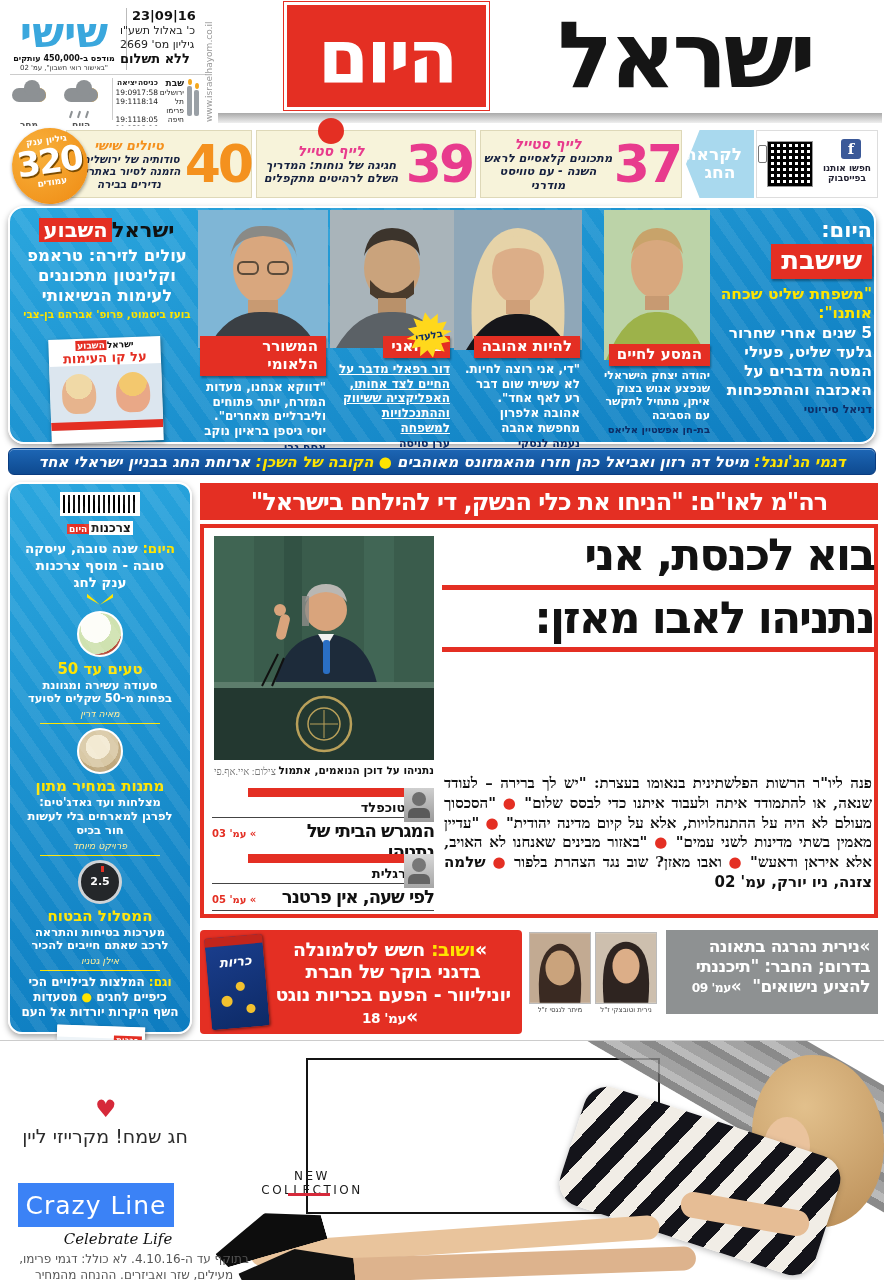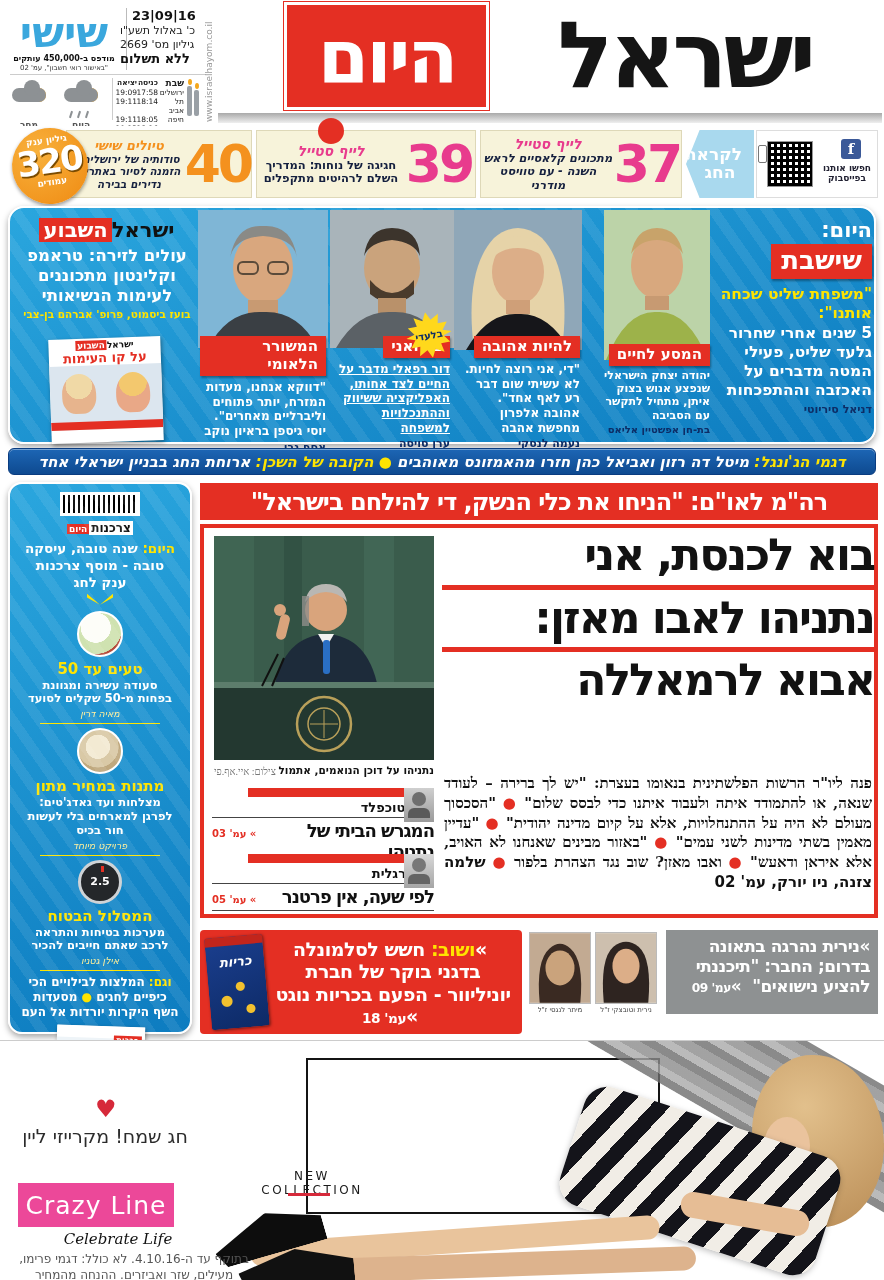--- a/index.html
+++ b/index.html
@@ -63,21 +63,21 @@
         <span style="font-size:9px;">שבת</span>
         <span>כניסה</span>
         <span>יציאה</span>
       </div>
       <div style="display:grid;grid-template-columns:26px 21px 21px;">
         <span>ירושלים</span>
         <span>17:58</span>
         <span>19:09</span>
       </div>
       <div style="display:grid;grid-template-columns:26px 21px 21px;">
-        <span>תל אביב</span>
+        <span>תל פרימו</span>
         <span>18:14</span>
         <span>19:11</span>
       </div>
       <div style="display:grid;grid-template-columns:26px 21px 21px;">
         <span>חיפה</span>
         <span>18:05</span>
         <span>19:11</span>
       </div>
       <div style="display:grid;grid-template-columns:26px 21px 21px;">
         <span>באר שבע</span>
@@ -139,21 +139,21 @@
       <div style="width:130px;text-align:center;">
         <div style="font-size:14px;font-weight:bold;color:var(--pink);font-style:italic;">לייף סטייל</div>
         <div style="font-size:11.5px;font-weight:bold;color:#15203f;font-style:italic;line-height:1.15;">מתכונים קלאסיים לראש השנה - עם טוויסט מודרני</div>
       </div>
     </div>
 
     <div class="abs" style="left:256px;top:4px;width:220px;height:68px;background:var(--cream);border:1px solid #ded8b8;display:flex;flex-direction:row;align-items:center;">
       <div style="width:72px;font-size:52px;font-weight:bold;color:var(--pink);text-align:center;letter-spacing:-3px;">39</div>
       <div style="width:144px;text-align:center;">
         <div style="font-size:14px;font-weight:bold;color:var(--pink);font-style:italic;">לייף סטייל</div>
-        <div style="font-size:11.5px;font-weight:bold;color:#15203f;line-height:1.15;text-align:center;">חגיגה של נוחות: המדריך השלם לרהיטים מתקפלים</div>
+        <div style="font-size:11.5px;font-weight:bold;color:#15203f;font-style:italic;line-height:1.15;text-align:center;">חגיגה של נוחות: המדריך השלם לרהיטים מתקפלים</div>
       </div>
     </div>
 
     <div class="abs" style="left:66px;top:4px;width:186px;height:68px;background:var(--cream);border:1px solid #ded8b8;display:flex;flex-direction:row;align-items:center;">
       <div style="width:58px;font-size:52px;font-weight:bold;color:var(--orange);text-align:center;letter-spacing:-3px;">40</div>
       <div style="width:124px;text-align:center;margin-right:2px;">
         <div style="font-size:13px;font-weight:bold;color:var(--orange);font-style:italic;">טיולים שישי</div>
         <div style="font-size:10.5px;font-weight:bold;color:#15203f;font-style:italic;line-height:1.15;">סודותיה של ירושלים: הזמנה לסיור באתרים נדירים בבירה</div>
       </div>
     </div>
@@ -337,21 +337,20 @@
       <line x1="110" y1="174" x2="110" y2="202" stroke="#b9a05a" stroke-width="1"></line>
       <line x1="48" y1="150" x2="64" y2="118" stroke="#101010" stroke-width="2"></line>
       <line x1="58" y1="150" x2="70" y2="122" stroke="#101010" stroke-width="2"></line>
     </svg>
     <div class="abs" style="left:10px;top:236px;width:220px;font-size:10.5px;font-weight:bold;color:#111;text-align:right;">נתניהו על דוכן הנואמים, אתמול</div>
     <div class="abs" style="left:10px;top:238px;width:70px;font-size:10px;color:#777;text-align:left;font-family:Liberation Serif, serif;">צילום: איי.אף.פי</div>
 
     <div class="abs" style="left:238px;top:4px;width:432px;">
       <div class="hl hl-rule" style="font-size:44px;">בוא לכנסת, אני</div>
       <div class="hl hl-rule" style="font-size:44px;">נתניהו לאבו מאזן:</div>
-      <div class="hl" style="font-size:44px;">אבוא לרמאללה</div>
     </div>
 
     <div class="abs" style="left:240px;top:246px;width:428px;height:136px;overflow:hidden;font-family:'DejaVu Serif',serif;font-weight:bold;
          font-size:15px;line-height:1.32;color:#111;text-align:justify;direction:rtl;"><span>פנה ליו"ר הרשות הפלשתינית בנאומו בעצרת: "יש לך ברירה – לעודד שנאה, או להתמודד איתה ולעבוד איתנו כדי לבסס שלום" </span><span class="run-red">● </span><span>"הסכסוך מעולם לא היה על ההתנחלויות, אלא על קיום מדינה יהודית" </span><span class="run-red">● </span><span>"עדיין מאמין בשתי מדינות לשני עמים" </span><span class="run-red">● </span><span>"באזור מבינים שאנחנו לא האויב, אלא איראן ודאעש" </span><span class="run-red">● </span><span>ואבו מאזן? שוב נגד הצהרת בלפור </span><span class="run-red">● </span><span class="run-sans">שלמה צזנה, ניו יורק, עמ' 02</span></div>
 
     <div class="opbox" style="left:8px;top:260px;">
       <div class="abs" style="left:192px;top:0;width:30px;height:34px;background:linear-gradient(#cfcfcf,#9a9a9a);">
         <span style="display:block;width:14px;height:14px;border-radius:50%;background:#6e6e6e;margin:4px auto 0;"></span>
         <span style="display:block;width:22px;height:10px;border-radius:6px 6px 0 0;background:#5a5a5a;margin:2px auto 0;"></span>
       </div>
@@ -440,20 +439,20 @@
     <div style="position:absolute;left:680px;top:160px;width:130px;height:26px;border-radius:13px;background:#e6bd95;transform:rotate(10deg);"></div>
     <div style="position:absolute;left:250px;top:188px;width:410px;height:24px;border-radius:12px;background:#e9c49c;transform:rotate(-4deg);"></div>
     <div style="position:absolute;left:296px;top:212px;width:400px;height:24px;border-radius:12px;background:#ddb38d;transform:rotate(-2deg);"></div>
     <div style="position:absolute;left:212px;top:172px;width:112px;height:42px;transform:rotate(-16deg);background:#0d0d0d;
          clip-path:polygon(0 62%,52% 0,100% 42%,100% 100%,8% 100%);"></div>
     <div style="position:absolute;left:238px;top:208px;width:116px;height:36px;transform:rotate(-5deg);background:#111;
          clip-path:polygon(0 55%,50% 0,100% 40%,100% 100%,6% 100%);"></div>
 
     <div style="position:absolute;left:95px;top:54px;color:#d6293a;font-size:24px;">♥</div>
     <div style="position:absolute;left:15px;top:84px;width:180px;text-align:center;font-size:19px;color:#2b2b2b;direction:rtl;">חג שמח! מקרייזי ליין</div>
-    <div style="position:absolute;left:18px;top:142px;width:156px;height:44px;background:#ec4899;display:flex;align-items:center;justify-content:center;">
+    <div style="position:absolute;left:18px;top:142px;width:156px;height:44px;background:#3b82f6;display:flex;align-items:center;justify-content:center;">
       <span style="color:#fff;font-size:25px;letter-spacing:1px;">Crazy Line</span>
     </div>
     <div style="position:absolute;left:58px;top:189px;width:120px;text-align:center;font-family:'DejaVu Serif',serif;font-style:italic;font-size:15px;color:#111;">Celebrate Life</div>
     <div style="position:absolute;left:18px;top:211px;width:232px;font-size:12px;color:#555;direction:rtl;text-align:center;line-height:1.3;">בתוקף עד ה-4.10.16. לא כולל: דגמי פרימו, מעילים, שזר ואביזרים. ההנחה מהמחיר המקורי. אין כפל מבצעים והנחות. ט.ל.ח</div>
   </div>
 
 </div>
 
 </body></html>

